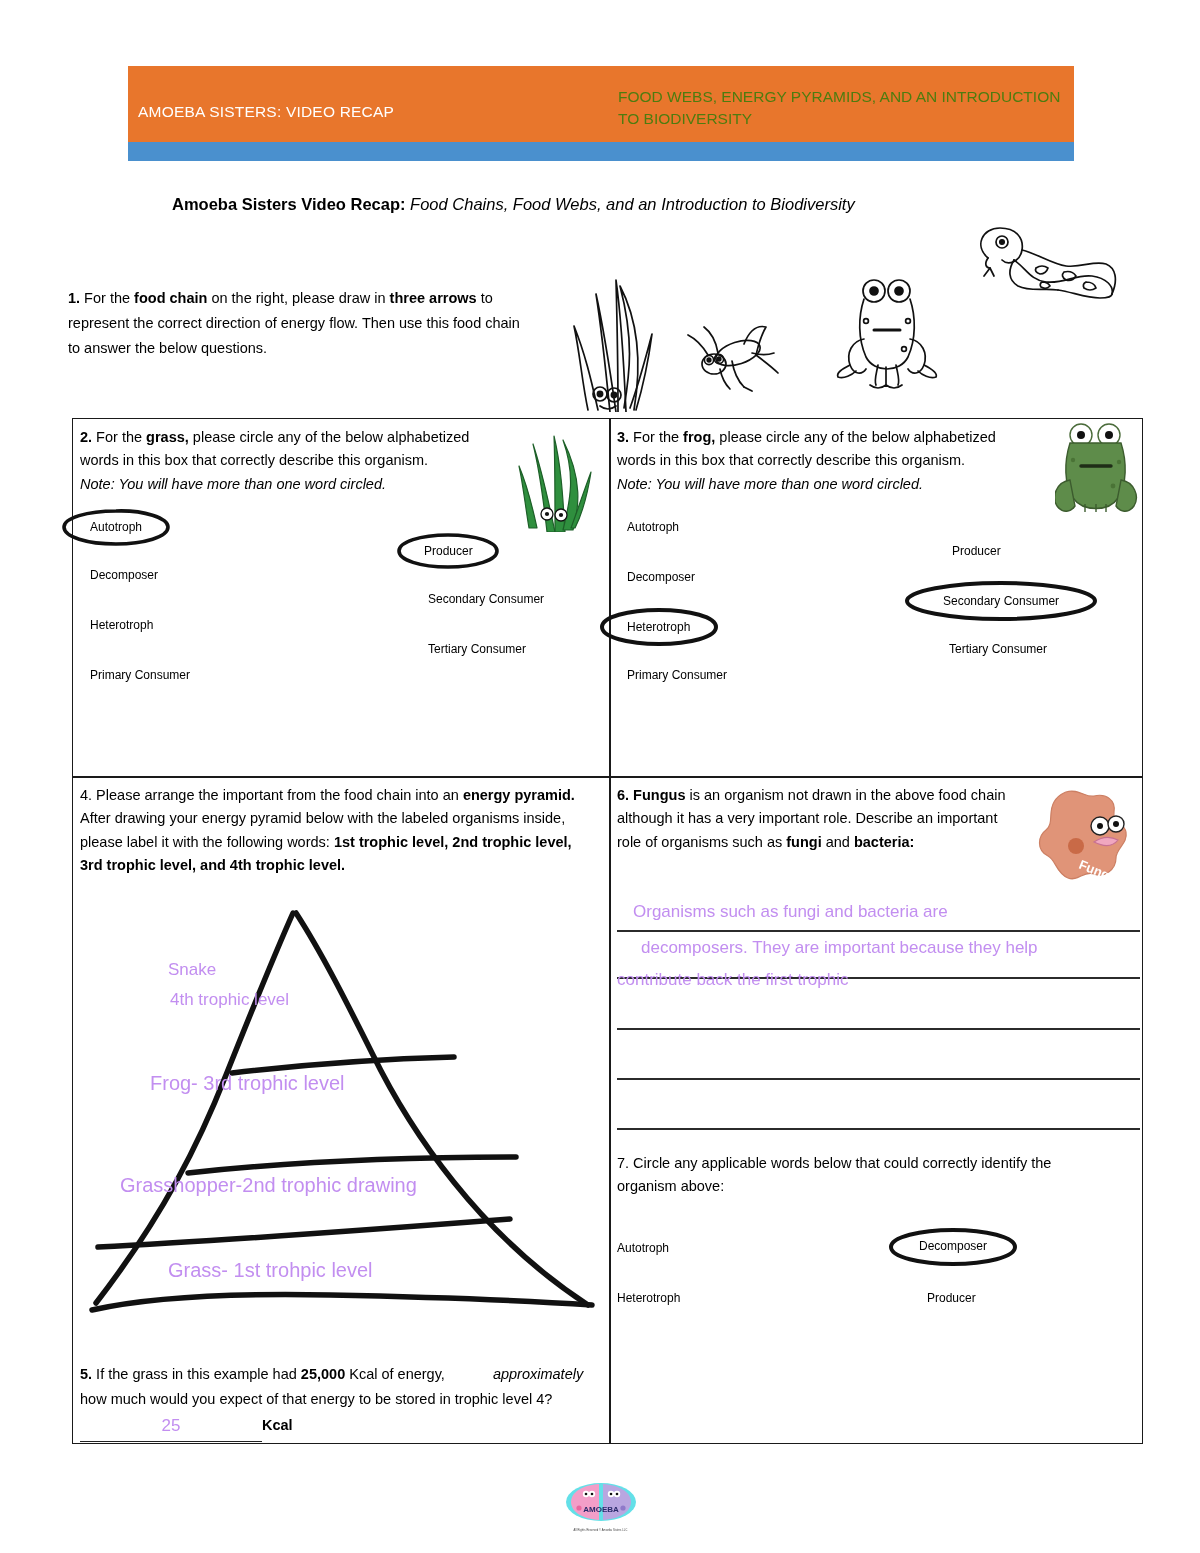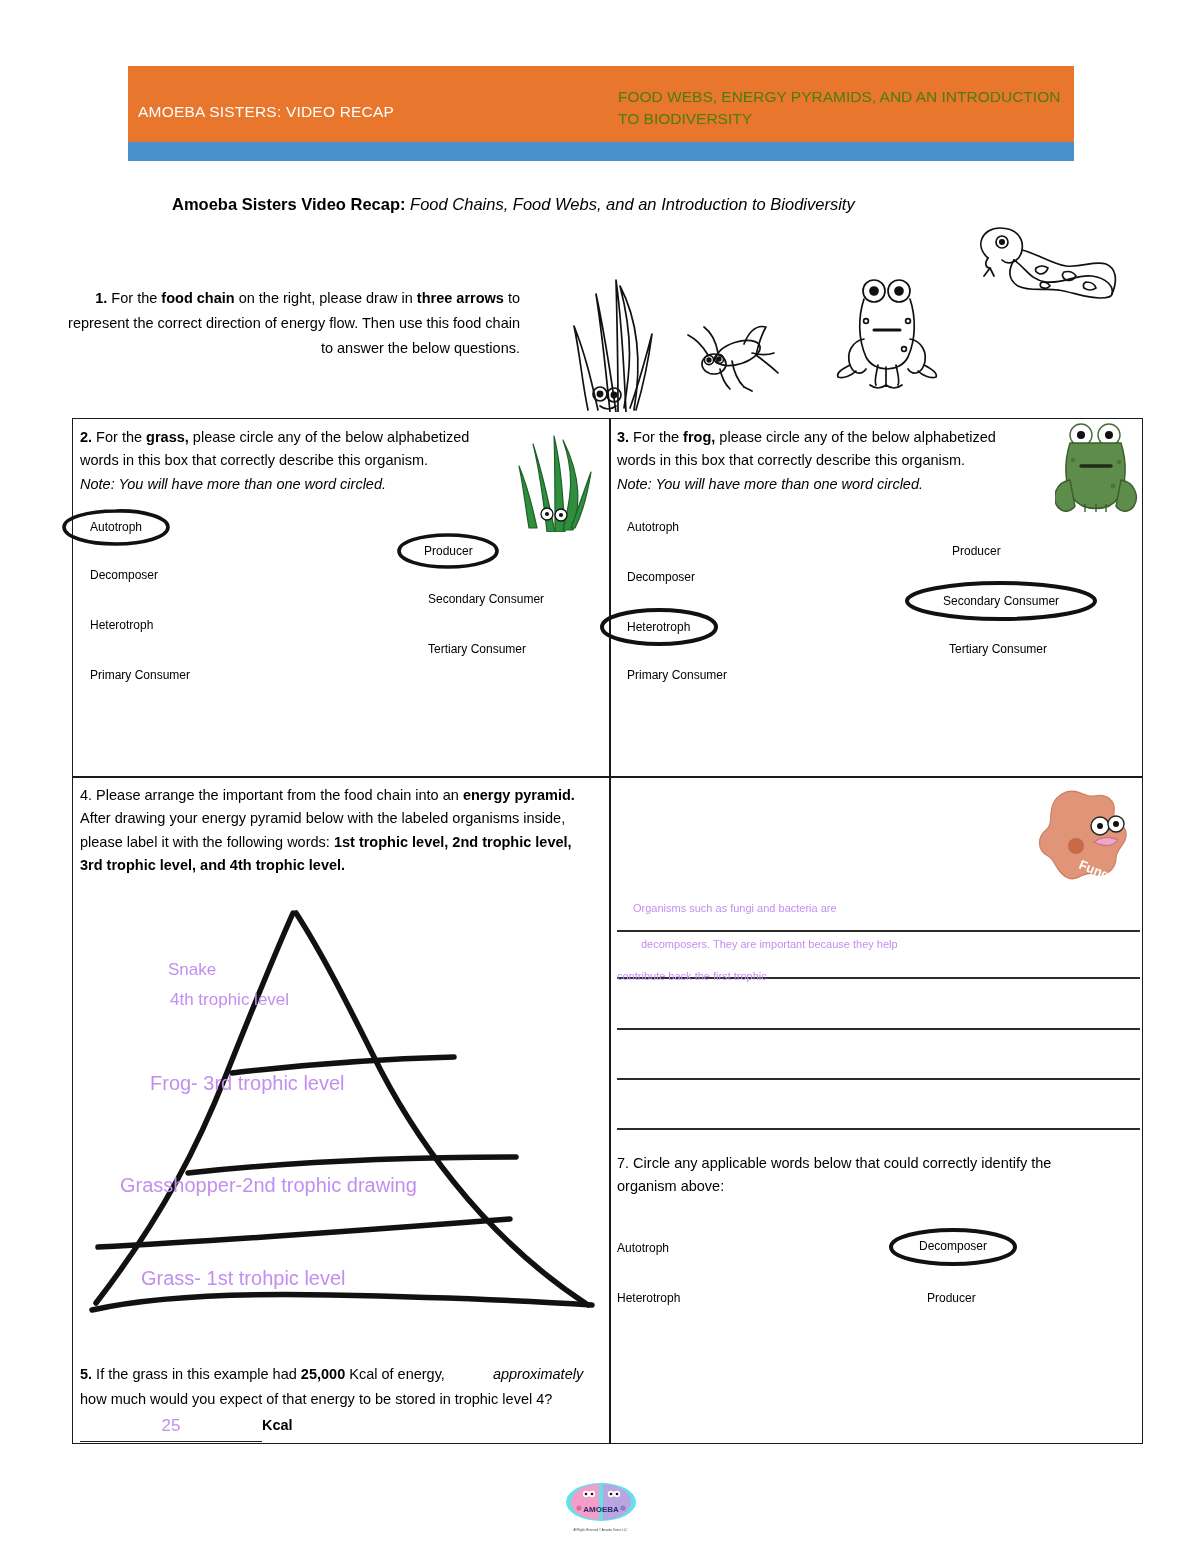--- a/index.html
+++ b/index.html
@@ -14,21 +14,21 @@
   .hdr{position:absolute;left:128px;top:66px;width:946px;height:76px;background:var(--orange,#e8762c);}
   .hdr-blue{position:absolute;left:128px;top:142px;width:946px;height:19px;background:var(--blue,#4a90ce);}
   .hdr-left{position:absolute;left:138px;top:103px;font-size:15.5px;color:#fff;letter-spacing:.2px;}
   .hdr-right{position:absolute;left:618px;top:86px;width:450px;font-size:15.5px;color:#4d7c0f;line-height:1.45;}
 
   
   .subtitle{position:absolute;left:172px;top:195px;font-size:16.5px;font-weight:bold;white-space:nowrap;}
   .subtitle .ital{font-weight:normal;font-style:italic;}
 
   
-  .q1{position:absolute;left:68px;top:286px;width:452px;font-size:14.5px;line-height:1.72;text-align:right;}
+  .q1{position:absolute;left:68px;top:286px;width:452px;font-size:14.5px;line-height:1.72;}
   .q1 b{font-weight:bold;}
 
   
   .chain{position:absolute;left:560px;top:222px;width:560px;height:190px;}
 
   
   .tbl{position:absolute;left:72px;top:418px;width:1071px;height:1026px;border:1.6px solid #1a1a1a;box-sizing:border-box;}
   .vdiv{position:absolute;left:609px;top:418px;width:1.6px;height:1026px;background:#1a1a1a;}
   .hdiv{position:absolute;left:72px;top:776px;width:1071px;height:1.6px;background:#1a1a1a;}
 
@@ -55,32 +55,32 @@
   .thumb{position:absolute;}
 
   
   .pyr{position:absolute;left:80px;top:905px;width:525px;height:420px;}
 
   .pyrlabel{position:absolute;color:var(--purple,#c28ef0);font-size:18px;white-space:nowrap;}
   .pl-snake1{left:168px;top:960px;font-size:17px;}
   .pl-snake2{left:170px;top:990px;font-size:17px;}
   .pl-frog{left:150px;top:1072px;font-size:20px;}
   .pl-hopper{left:120px;top:1174px;font-size:20px;}
-  .pl-grass{left:141px;top:1259px;font-size:20px;margin-top:8px;}
+  .pl-grass{left:168px;top:1259px;font-size:20px;}
 
   
   .q5{position:absolute;left:80px;top:1362px;width:525px;font-size:14.5px;line-height:1.72;}
   .q5 b{font-weight:bold;}
   .q5 .ital{font-style:italic;margin-left:44px;}
   .q5-blank{display:inline-block;width:182px;border-bottom:1.4px solid #222;text-align:center;vertical-align:-2px;position:relative;}
   .q5-ans{color:var(--purple,#c28ef0);font-size:17px;position:relative;top:-1px;}
 
   
   .ansline{position:absolute;left:617px;width:523px;height:1.6px;background:#2b2b2b;}
-  .anstext{position:absolute;color:var(--purple,#c28ef0);font-size:11px;white-space:nowrap;}
+  .anstext{position:absolute;color:var(--purple,#c28ef0);font-size:17px;white-space:nowrap;}
 
   
   .q7{position:absolute;left:617px;top:1152px;width:525px;font-size:14.5px;line-height:1.62;}
   .q7words{position:relative;margin-top:26px;height:90px;}
 
   
   .footer{position:absolute;left:563px;top:1482px;width:75px;height:56px;text-align:center;}
   .footer .rights{font-size:2.6px;color:#333;margin-top:1px;letter-spacing:.1px;}
 </style>
 </head>
@@ -299,20 +299,23 @@
   <div class="pyrlabel pl-snake2">4th trophic level</div>
   <div class="pyrlabel pl-frog">Frog- 3rd trophic level</div>
   <div class="pyrlabel pl-hopper">Grasshopper-2nd trophic drawing</div>
   <div class="pyrlabel pl-grass">Grass- 1st trohpic level</div>
 
   <div class="q5">
     <b>5.</b><span> If the grass in this example had </span><b>25,000</b><span> Kcal of energy, </span><span class="ital">approximately</span><span> how much would you expect of that energy to be stored in trophic level 4? </span><span class="q5-blank"><span class="q5-ans">25</span></span><b>Kcal</b>
   </div>
 
   <div class="cell c-q6">
+    <div class="prompt" style="width:405px;">
+      <b>6.</b><b> Fungus</b><span> is an organism not drawn in the above food chain although it has a very important role. Describe an important role of organisms such as </span><b>fungi</b><span> and </span><b>bacteria:</b>
+    </div>
     <div class="thumb" style="left:415px;top:2px;">
       <svg width="100" height="100" viewBox="0 0 100 100">
         <path d="M34 6 C46 2 54 12 62 10 C74 7 84 14 82 26 C80 36 92 36 94 46 C96 58 84 62 84 72 C84 84 72 92 62 88 C52 84 46 96 36 92 C24 87 24 74 16 70 C4 64 6 50 14 44 C22 38 16 26 22 16 C26 9 30 8 34 6Z" fill="#e09478" stroke="#cc7f63" stroke-width="1.2"></path>
         <circle cx="68" cy="40" r="9" fill="#fff" stroke="#222" stroke-width="1.4"></circle>
         <circle cx="84" cy="38" r="8" fill="#fff" stroke="#222" stroke-width="1.4"></circle>
         <circle cx="68" cy="40" r="3" fill="#111"></circle>
           <circle cx="84" cy="38" r="3" fill="#111"></circle>
         <path d="M62 56 q12 -8 24 -2 q-8 10 -24 2Z" fill="#f0a7c0" stroke="#c77093" stroke-width="1.2"></path>
         <circle cx="44" cy="60" r="8" fill="#c96a47"></circle>
         <text x="46" y="82" font-family="'Liberation Sans',sans-serif" font-size="13" font-weight="bold" fill="#fff" transform="rotate(22 46 82)">Fungus</text>

